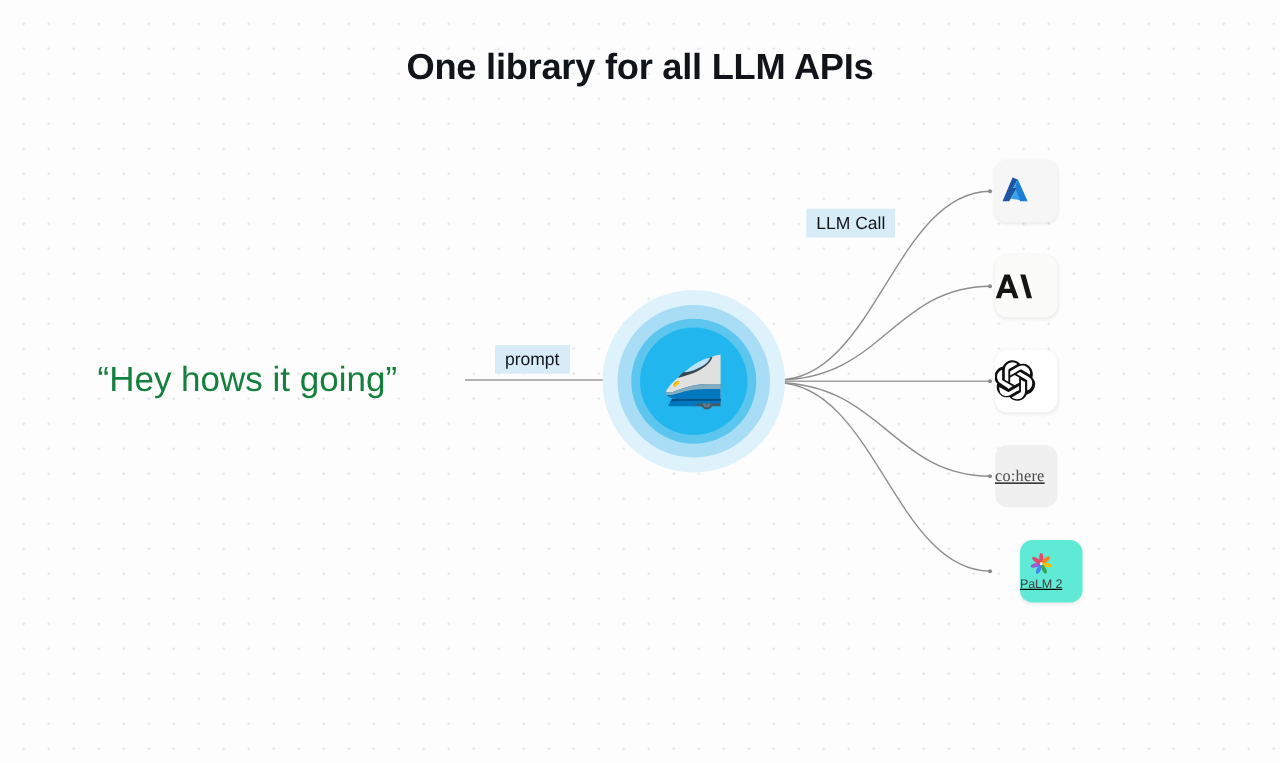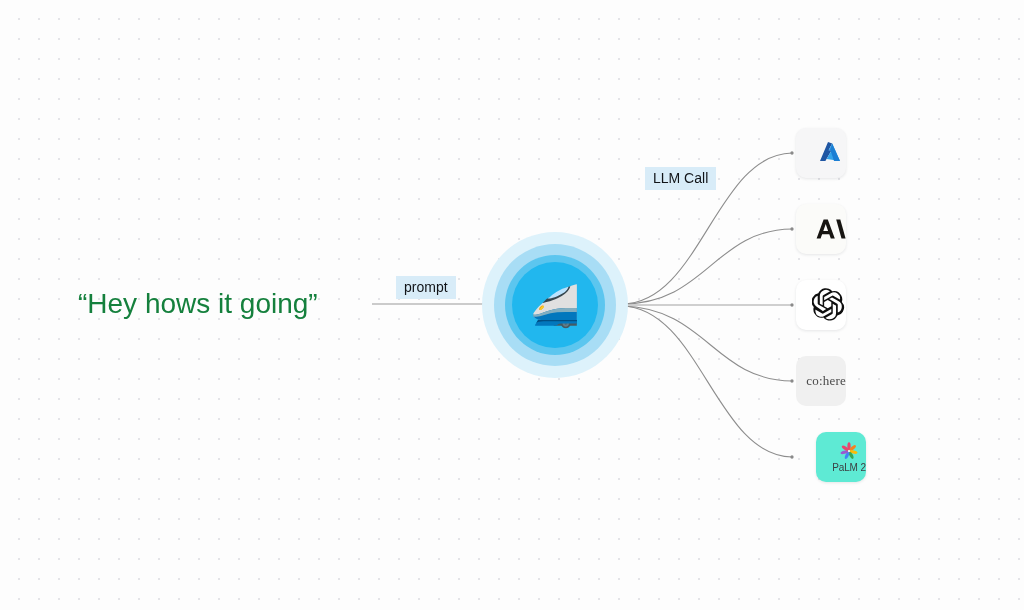--- a/index.html
+++ b/index.html
@@ -123,24 +123,25 @@
   }
 
   
   .provider-tile {
     position: absolute;
     width: 50px;
     height: 50px;
     border-radius: 10px;
     display: flex;
     align-items: center;
-    justify-content: flex-end;
+    justify-content: flex-start;
     background: #f7f7f8;
     box-shadow: 0 1px 3px rgba(20, 25, 40, 0.10);
     overflow: hidden;
+    text-decoration: underline;
   }
   .tile-azure   { left: 796px; top: 128px; background: #f6f6f7; }
   .tile-anthropic { left: 796px; top: 204px; background: #fbfbf9; }
   .tile-openai  { left: 796px; top: 280px; background: #ffffff; }
   .tile-cohere  { left: 796px; top: 356px; background: #f0f0f0; box-shadow: none; }
   .tile-palm    { left: 816px; top: 432px; background: #5eead4; }
 
   .cohere-word {
     font-family: "Liberation Serif", serif;
     font-size: 13px;
@@ -178,20 +179,21 @@
 
     <path d="M 622 304 C 706 304 714 230 792 229" fill="none" stroke="#8d8d8d" stroke-width="1.1" marker-end="url(#dot)"></path>
 
     <line x1="622" y1="305" x2="792" y2="305" stroke="#a2a2a2" stroke-width="1.1" marker-end="url(#dot)"></line>
 
     <path d="M 622 306 C 706 308 714 380 792 381" fill="none" stroke="#8d8d8d" stroke-width="1.1" marker-end="url(#dot)"></path>
 
     <path d="M 622 306 C 700 308 716 456 792 457" fill="none" stroke="#8d8d8d" stroke-width="1.1" marker-end="url(#dot)"></path>
   </svg>
 
+  <div class="title">One library for all LLM APIs</div>
 
   <div class="prompt-text">“Hey hows it going”</div>
 
   <div class="edge-label prompt-badge">prompt</div>
   <div class="edge-label llmcall-badge">LLM Call</div>
 
   <div class="center-node">
     <div class="glow-ring ring-outer"></div>
     <div class="glow-ring ring-mid"></div>
     <div class="glow-ring ring-inner"></div>

